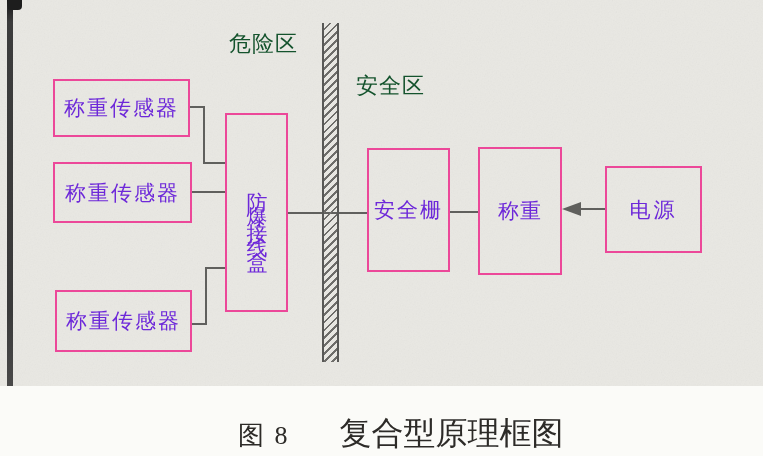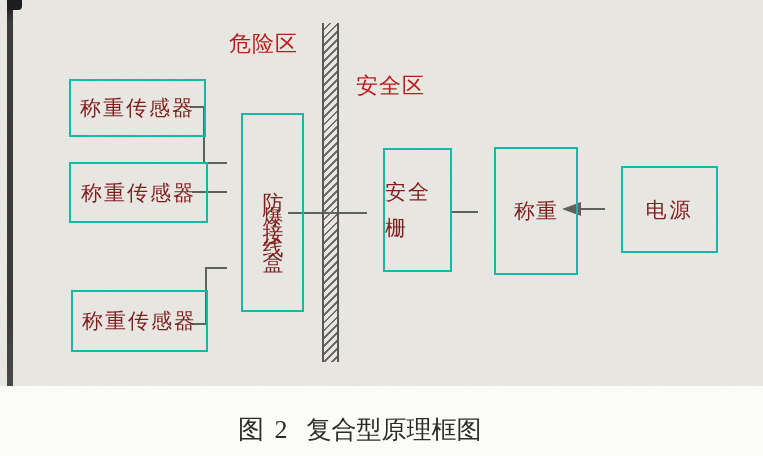--- a/index.html
+++ b/index.html
@@ -25,55 +25,55 @@
     background: linear-gradient(180deg, #161616 0px, #3c3c3c 22px, #3a3a3a 80%, #4a4a4a 100%);
   }
   .edge-blotch {
     position: absolute; left: 8px; top: 0; width: 14px; height: 10px;
     background: #1d1d1d; border-radius: 0 0 4px 2px;
   }
 
   
   .zone-label {
     position: absolute; font-size: 22px; line-height: 25px;
-    color: #b91c1c; letter-spacing: 1px; white-space: nowrap;
+    color: #14532d; letter-spacing: 1px; white-space: nowrap;
   }
   .zone-hazard { left: 229px; top: 31px; }
   .zone-safe  { left: 356px; top: 29px; margin-top: 44px; }
 
   
   .wall {
     position: absolute; left: 322px; top: 23px; width: 17px; height: 339px;
     box-sizing: border-box;
     border-left: 2px solid #585856; border-right: 2px solid #585856;
     background: repeating-linear-gradient(135deg,
       rgba(0,0,0,0) 0px, rgba(0,0,0,0) 3.6px,
       #6e6d6a 3.6px, #6e6d6a 5.6px);
   }
 
   
   .dbox {
     position: absolute; box-sizing: border-box;
-    border: 2px solid #14b8a6; background: transparent;
+    border: 2px solid #ec4899; background: transparent;
     display: flex; align-items: center; justify-content: center;
-    color: #7f1d1d; font-size: 21px; margin-left: 16px;
+    color: #6d28d9; font-size: 21px;
   }
   .box-sensor-1 { left: 53px;  top: 79px;  width: 137px; height: 58px; }
   .box-sensor-2 { left: 53px;  top: 162px; width: 139px; height: 61px; }
   .box-sensor-3 { left: 55px;  top: 290px; width: 137px; height: 62px; }
   .sensor-text { letter-spacing: 2px; white-space: nowrap; }
 
   .box-junction { left: 225px; top: 113px; width: 63px; height: 199px; }
   .junction-text {
     writing-mode: vertical-rl; text-orientation: upright;
     letter-spacing: 15px; font-size: 21px; line-height: 63px;
     white-space: nowrap;
   }
 
-  .box-barrier { left: 367px; top: 148px; width: 69px; height: 124px; }
+  .box-barrier { left: 367px; top: 148px; width: 83px; height: 124px; }
   .barrier-text { text-align: left; line-height: 36px; letter-spacing: 2px; }
 
   .box-display { left: 478px; top: 147px; width: 84px; height: 128px; }
   .display-text { line-height: 37px; letter-spacing: 1px; }
 
   .box-power { left: 605px; top: 166px; width: 97px; height: 87px; }
   .power-text { letter-spacing: 3px; }
 
   
   .wire { position: absolute; background: #60605d; }
@@ -96,21 +96,21 @@
     border-bottom: 7px solid transparent;
     border-right: 19px solid #60605d;
   }
 
   
   .caption {
     position: absolute; left: 238px; top: 412px;
     color: #2d2b28; white-space: nowrap;
   }
   .caption-label { font-size: 26px; letter-spacing: 2px; }
-  .caption-title { font-size: 25px; margin-left: 17px; letter-spacing: 0px; }
+  .caption-title { font-size: 32px; margin-left: 50px; letter-spacing: 0px; }
 </style>
 </head>
 <body>
 
 <div class="stage">
 
   <div class="scan">
 
     <svg class="noise" width="763" height="386">
       <filter id="grain">
@@ -166,16 +166,16 @@
       </div>
     </div>
 
     <div class="dbox box-power">
       <span class="power-text">电源</span>
     </div>
 
   </div>
 
   <div class="caption">
-    <span class="caption-label">图 2</span><span class="caption-title">复合型原理框图</span>
+    <span class="caption-label">图 8</span><span class="caption-title">复合型原理框图</span>
   </div>
 
 </div>
 
 </body></html>

